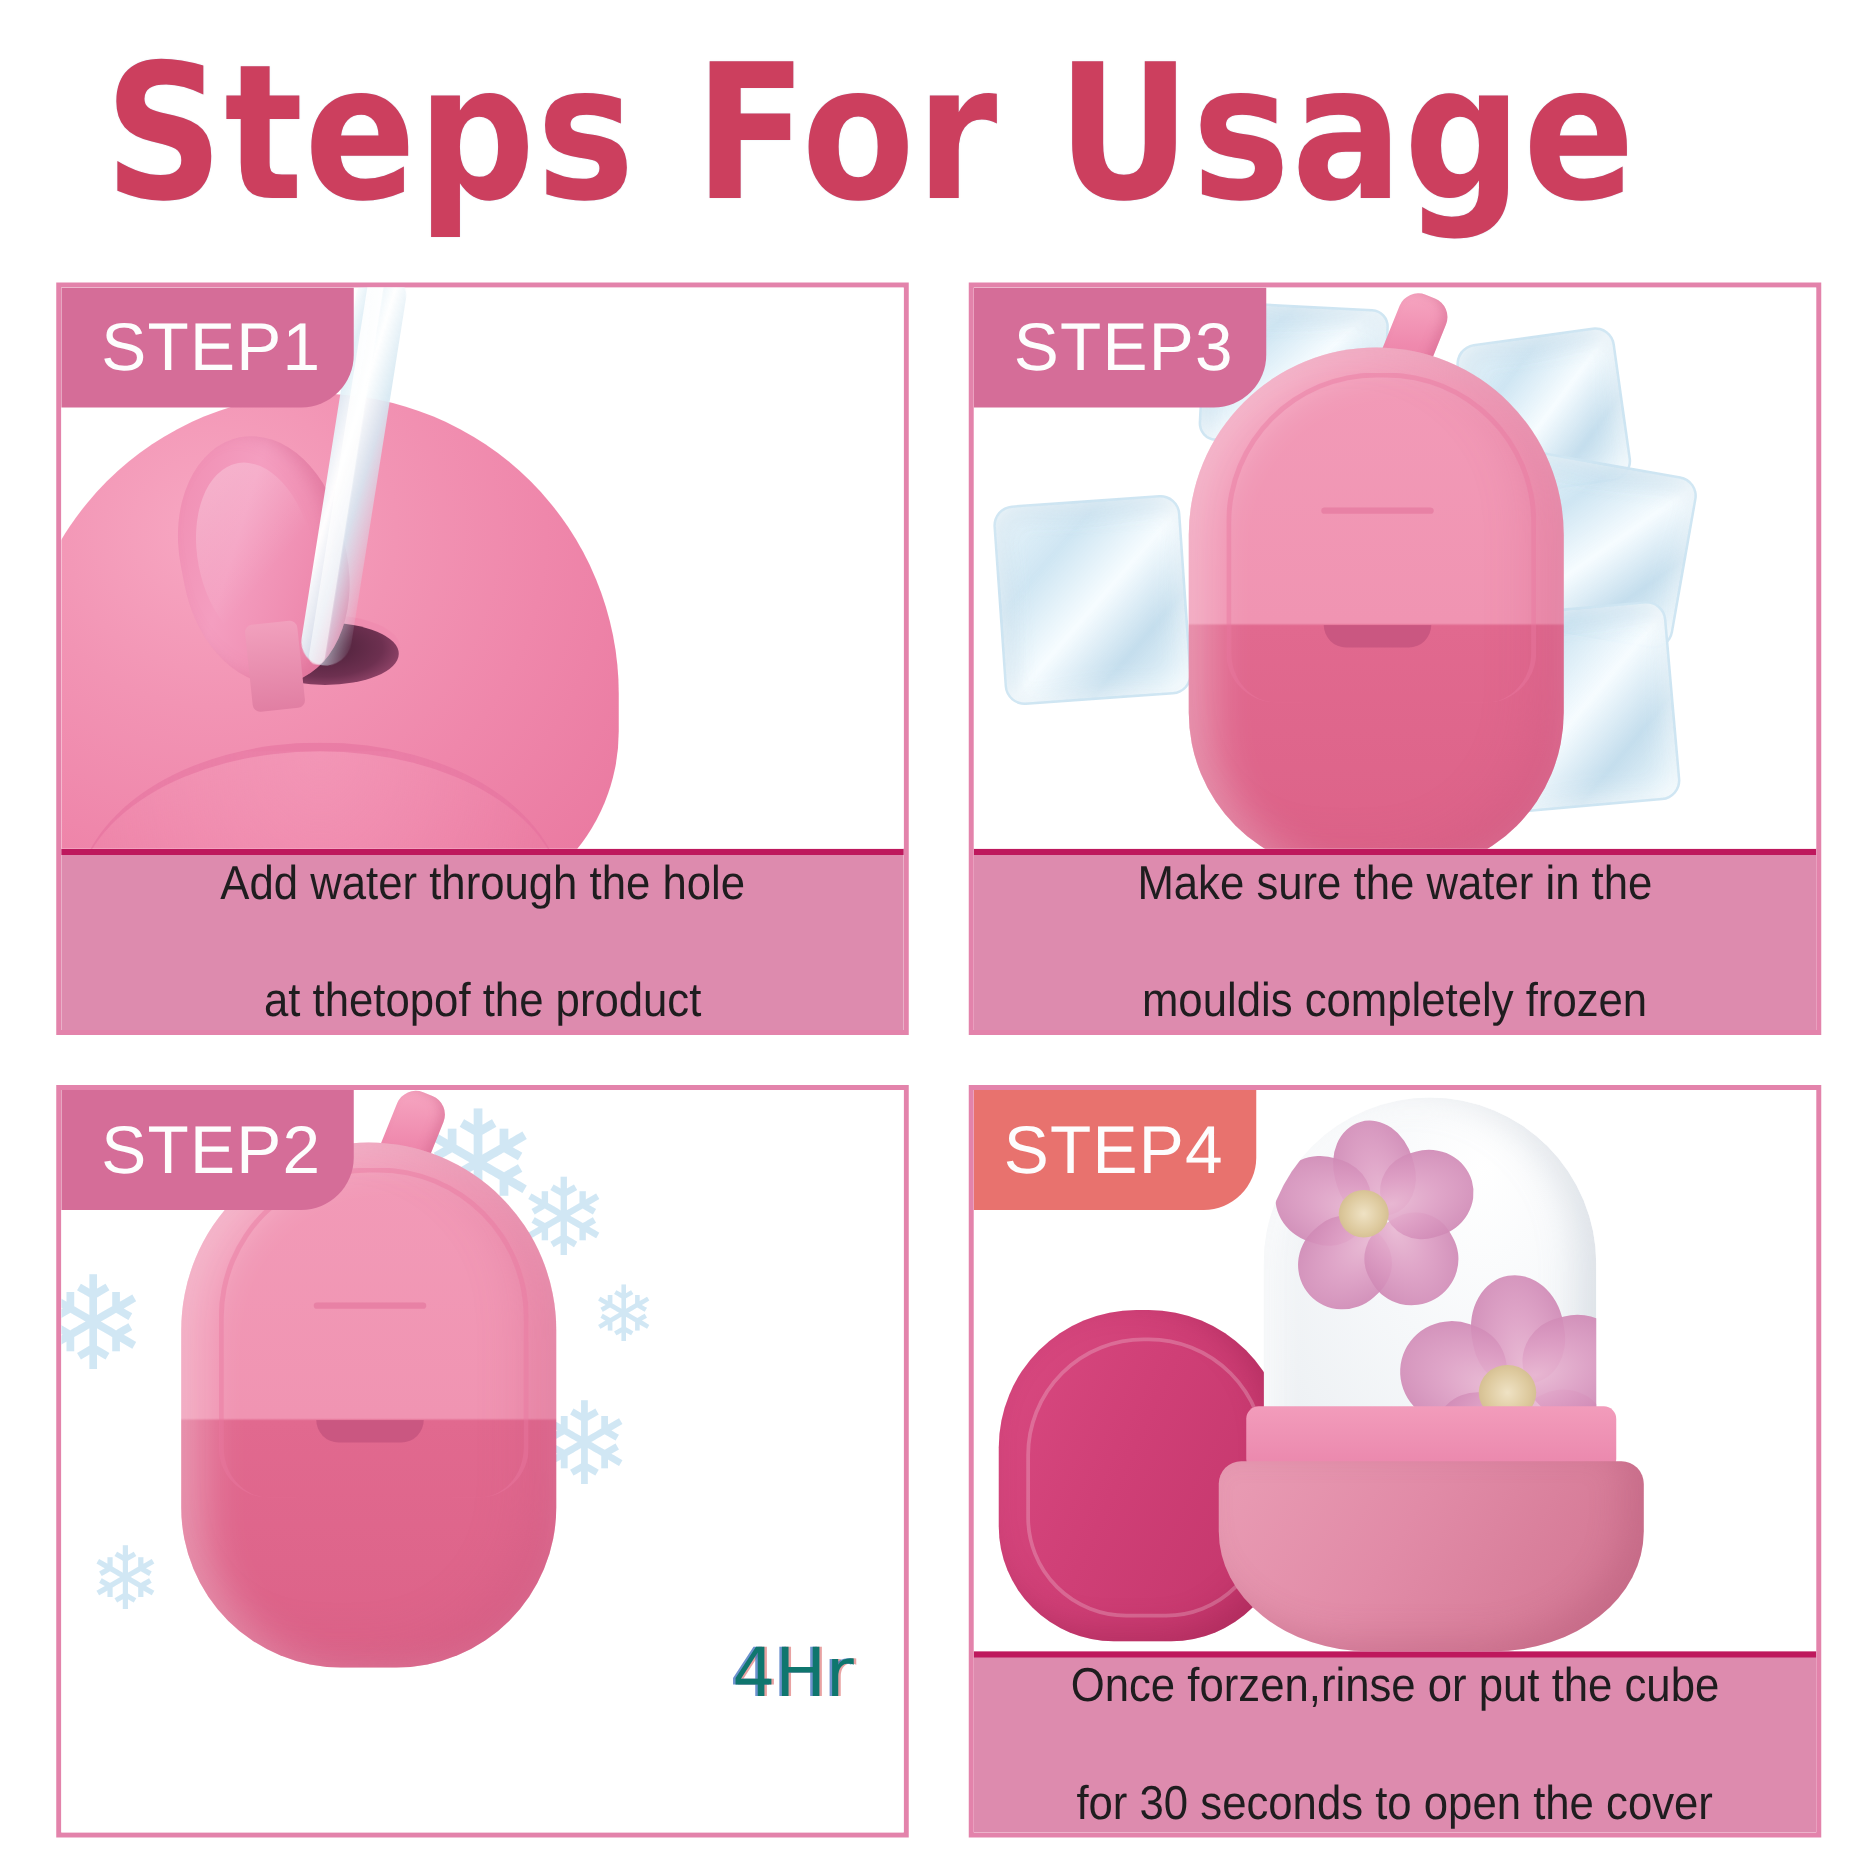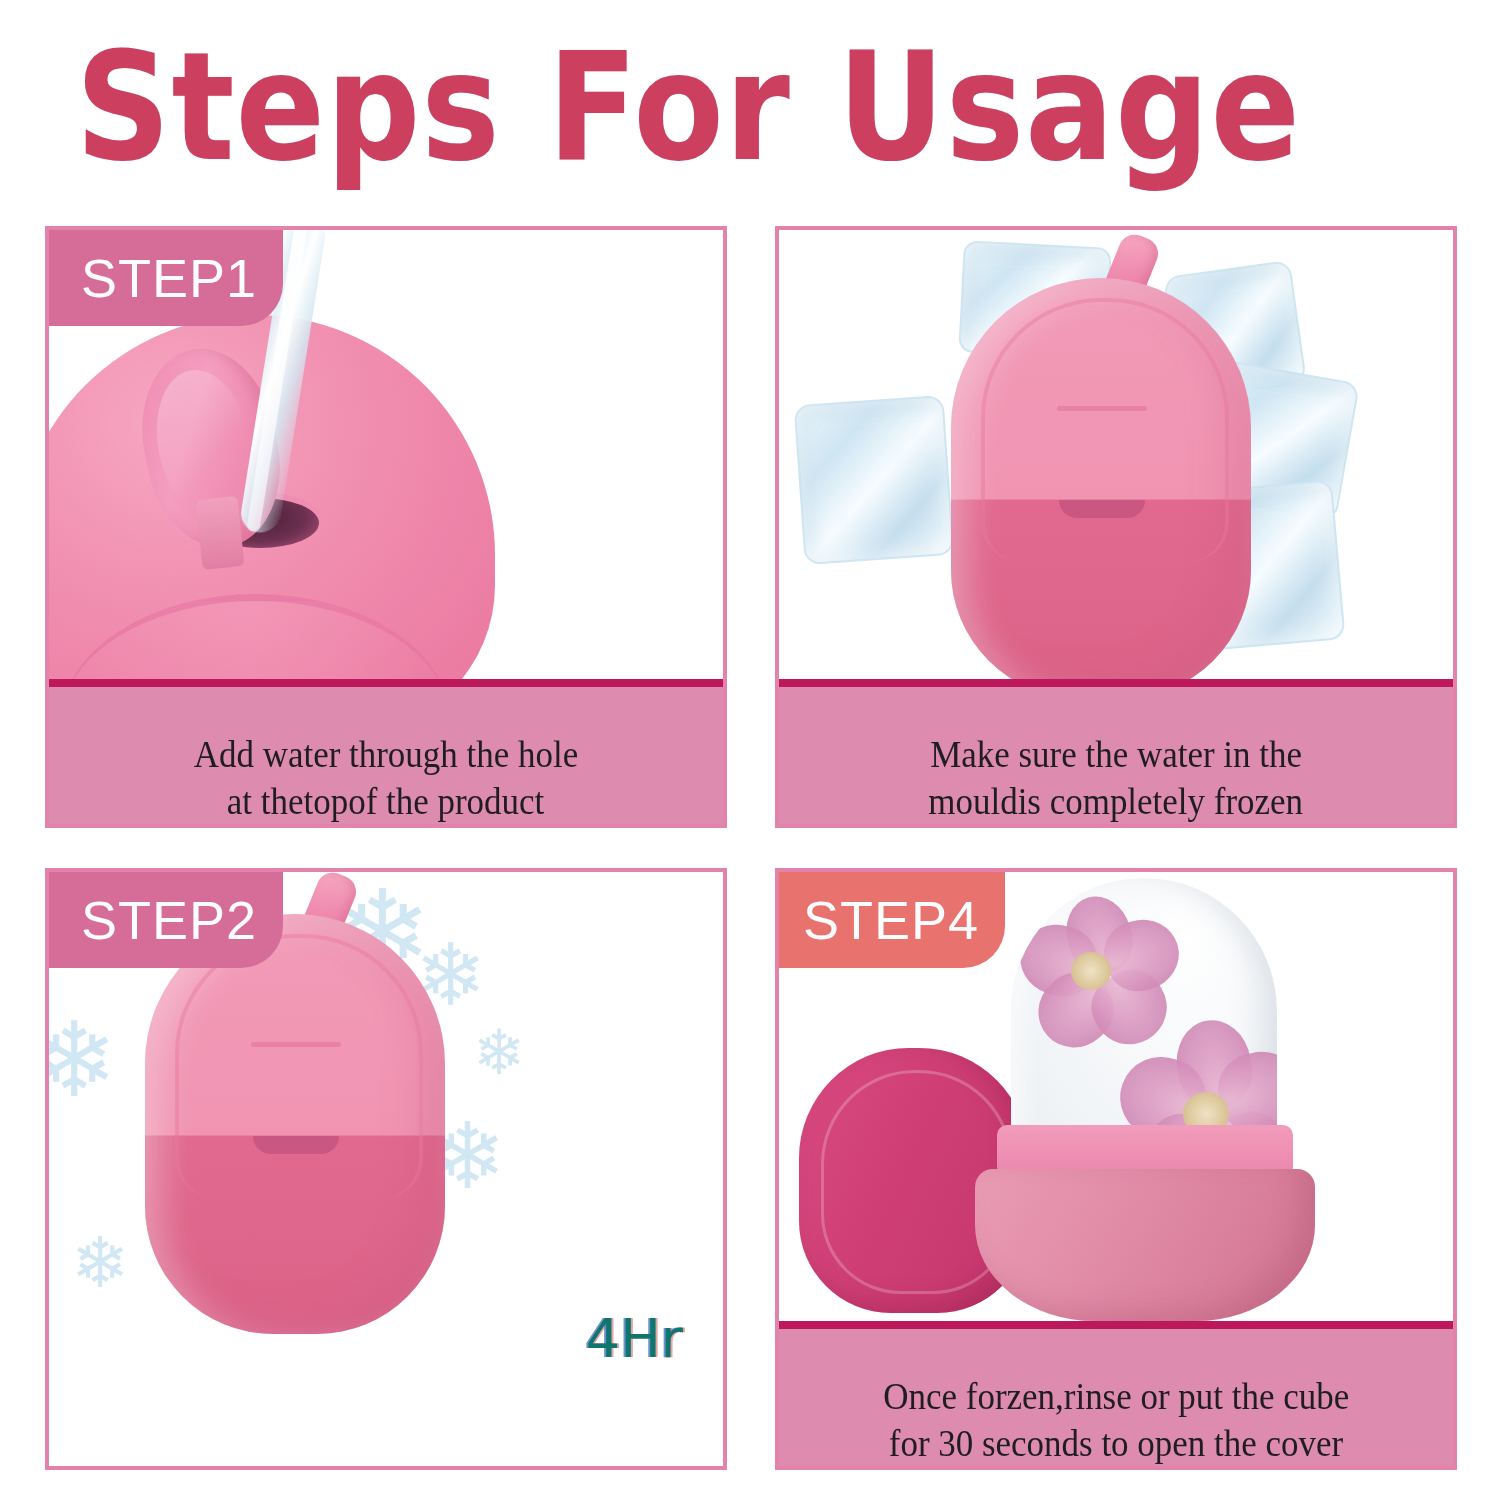--- a/index.html
+++ b/index.html
@@ -21,21 +21,21 @@
 
   
   .title-wrap {
     position: absolute;
     left: 0;
     top: 22px;
     width: 1384px;
     height: 170px;
     display: flex;
     align-items: center;
-    justify-content: flex-end;
+    justify-content: flex-start;
   }
   .title {
     font-family: "DejaVu Sans", "Liberation Sans", sans-serif;
     font-weight: 700;
     font-size: 150px;
     line-height: 1;
     letter-spacing: 1px;
     color: #cc3f5e;
     transform: scaleX(0.88);
     transform-origin: center center;
@@ -92,28 +92,28 @@
     position: relative;
     flex: 1 1 auto;
     background: #ffffff;
     overflow: hidden;
   }
 
   
   .caption {
     flex: 0 0 145px;
     background: #dd8bae;
-    border-top: 8px solid #be185d;
+    border-top: 5px solid #be185d;
     display: flex;
     flex-direction: column;
     align-items: center;
-    justify-content: flex-end;
+    justify-content: space-between;
     text-align: center;
     color: #1f1d1f;
-    font-family: Liberation Serif, serif;
+    font-family: Liberation Sans, sans-serif;
     font-size: 38px;
     line-height: 1.22;
     transform-origin: center;
   }
   .caption .cl {
     display: block;
     transform: scaleX(0.92);
     white-space: nowrap;
     font-weight: 400;
   }
@@ -385,20 +385,23 @@
         <div class="p1-lid"></div>
       </div>
 
       <div class="caption">
         <span class="cl">Add water through the hole</span>
         <span class="cl">at thetopof the product</span>
       </div>
     </div>
 
     <div class="panel">
+      <div class="badge pink">
+        <span>STEP3</span>
+      </div>
 
       <div class="media">
 
         <div class="cube" style="left:20px; top:170px; width:150px; height:160px; border-radius:16px; transform:rotate(-4deg);"></div>
         <div class="cube" style="left:182px; top:14px; width:148px; height:112px; border-radius:14px; transform:rotate(3deg);"></div>
         <div class="cube" style="left:392px; top:38px; width:128px; height:124px; border-radius:16px; transform:rotate(-8deg);"></div>
         <div class="cube" style="left:424px; top:140px; width:146px; height:140px; border-radius:16px; transform:rotate(10deg);"></div>
         <div class="cube" style="left:404px; top:256px; width:156px; height:160px; border-radius:16px; transform:rotate(-5deg);"></div>
 
         <div class="egg-tab" style="left:328px; top:4px;"></div>

